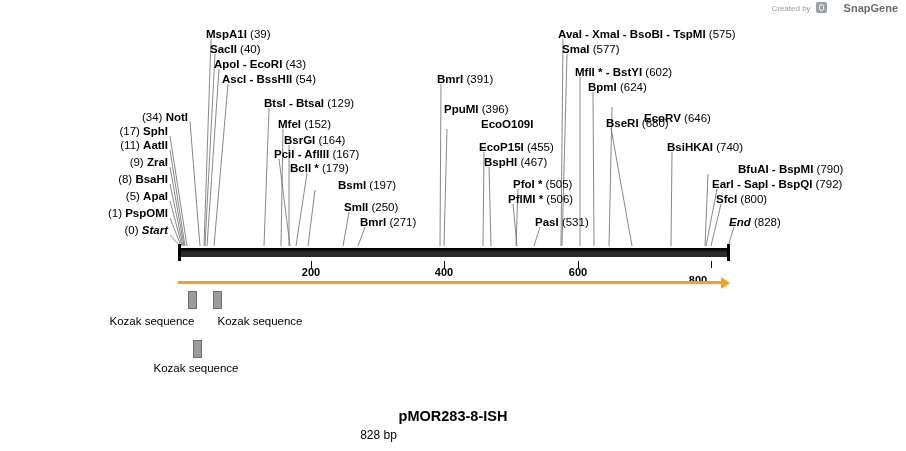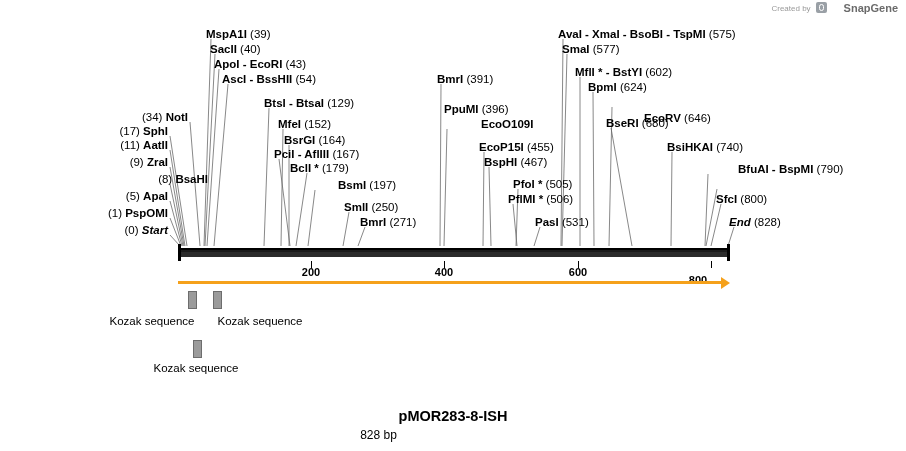--- a/index.html
+++ b/index.html
@@ -297,21 +297,21 @@
     <span class="name">Start</span>
   </div>
   <div class="enzyme right" style="left:168px; top:207px;">
     <span class="pos">(1)</span>
     <span class="name">PspOMI</span>
   </div>
   <div class="enzyme right" style="left:168px; top:190px;">
     <span class="pos">(5)</span>
     <span class="name">ApaI</span>
   </div>
-  <div class="enzyme right" style="left:168px; top:173px;margin-left:40px;">
+  <div class="enzyme right" style="left:168px; top:173px;">
     <span class="pos">(8)</span>
     <span class="name">BsaHI</span>
   </div>
   <div class="enzyme right" style="left:168px; top:156px;">
     <span class="pos">(9)</span>
     <span class="name">ZraI</span>
   </div>
   <div class="enzyme right" style="left:168px; top:139px;">
     <span class="pos">(11)</span>
     <span class="name">AatII</span>
@@ -433,20 +433,24 @@
   </div>
   <div class="enzyme" style="left:667px; top:141px;">
     <span class="name">BsiHKAI</span>
     <span class="pos">(740)</span>
   </div>
 
   <div class="enzyme" style="left:738px; top:163px;">
     <span class="name">BfuAI - BspMI</span>
     <span class="pos">(790)</span>
   </div>
+  <div class="enzyme" style="left:712px; top:178px;">
+    <span class="name">EarI - SapI - BspQI</span>
+    <span class="pos">(792)</span>
+  </div>
   <div class="enzyme" style="left:716px; top:193px;">
     <span class="name">SfcI</span>
     <span class="pos">(800)</span>
   </div>
   <div class="enzyme italic" style="left:729px; top:216px;">
     <span class="name">End</span>
     <span class="pos">(828)</span>
   </div>
 
   <div class="plasmid-title">pMOR283-8-ISH</div>

